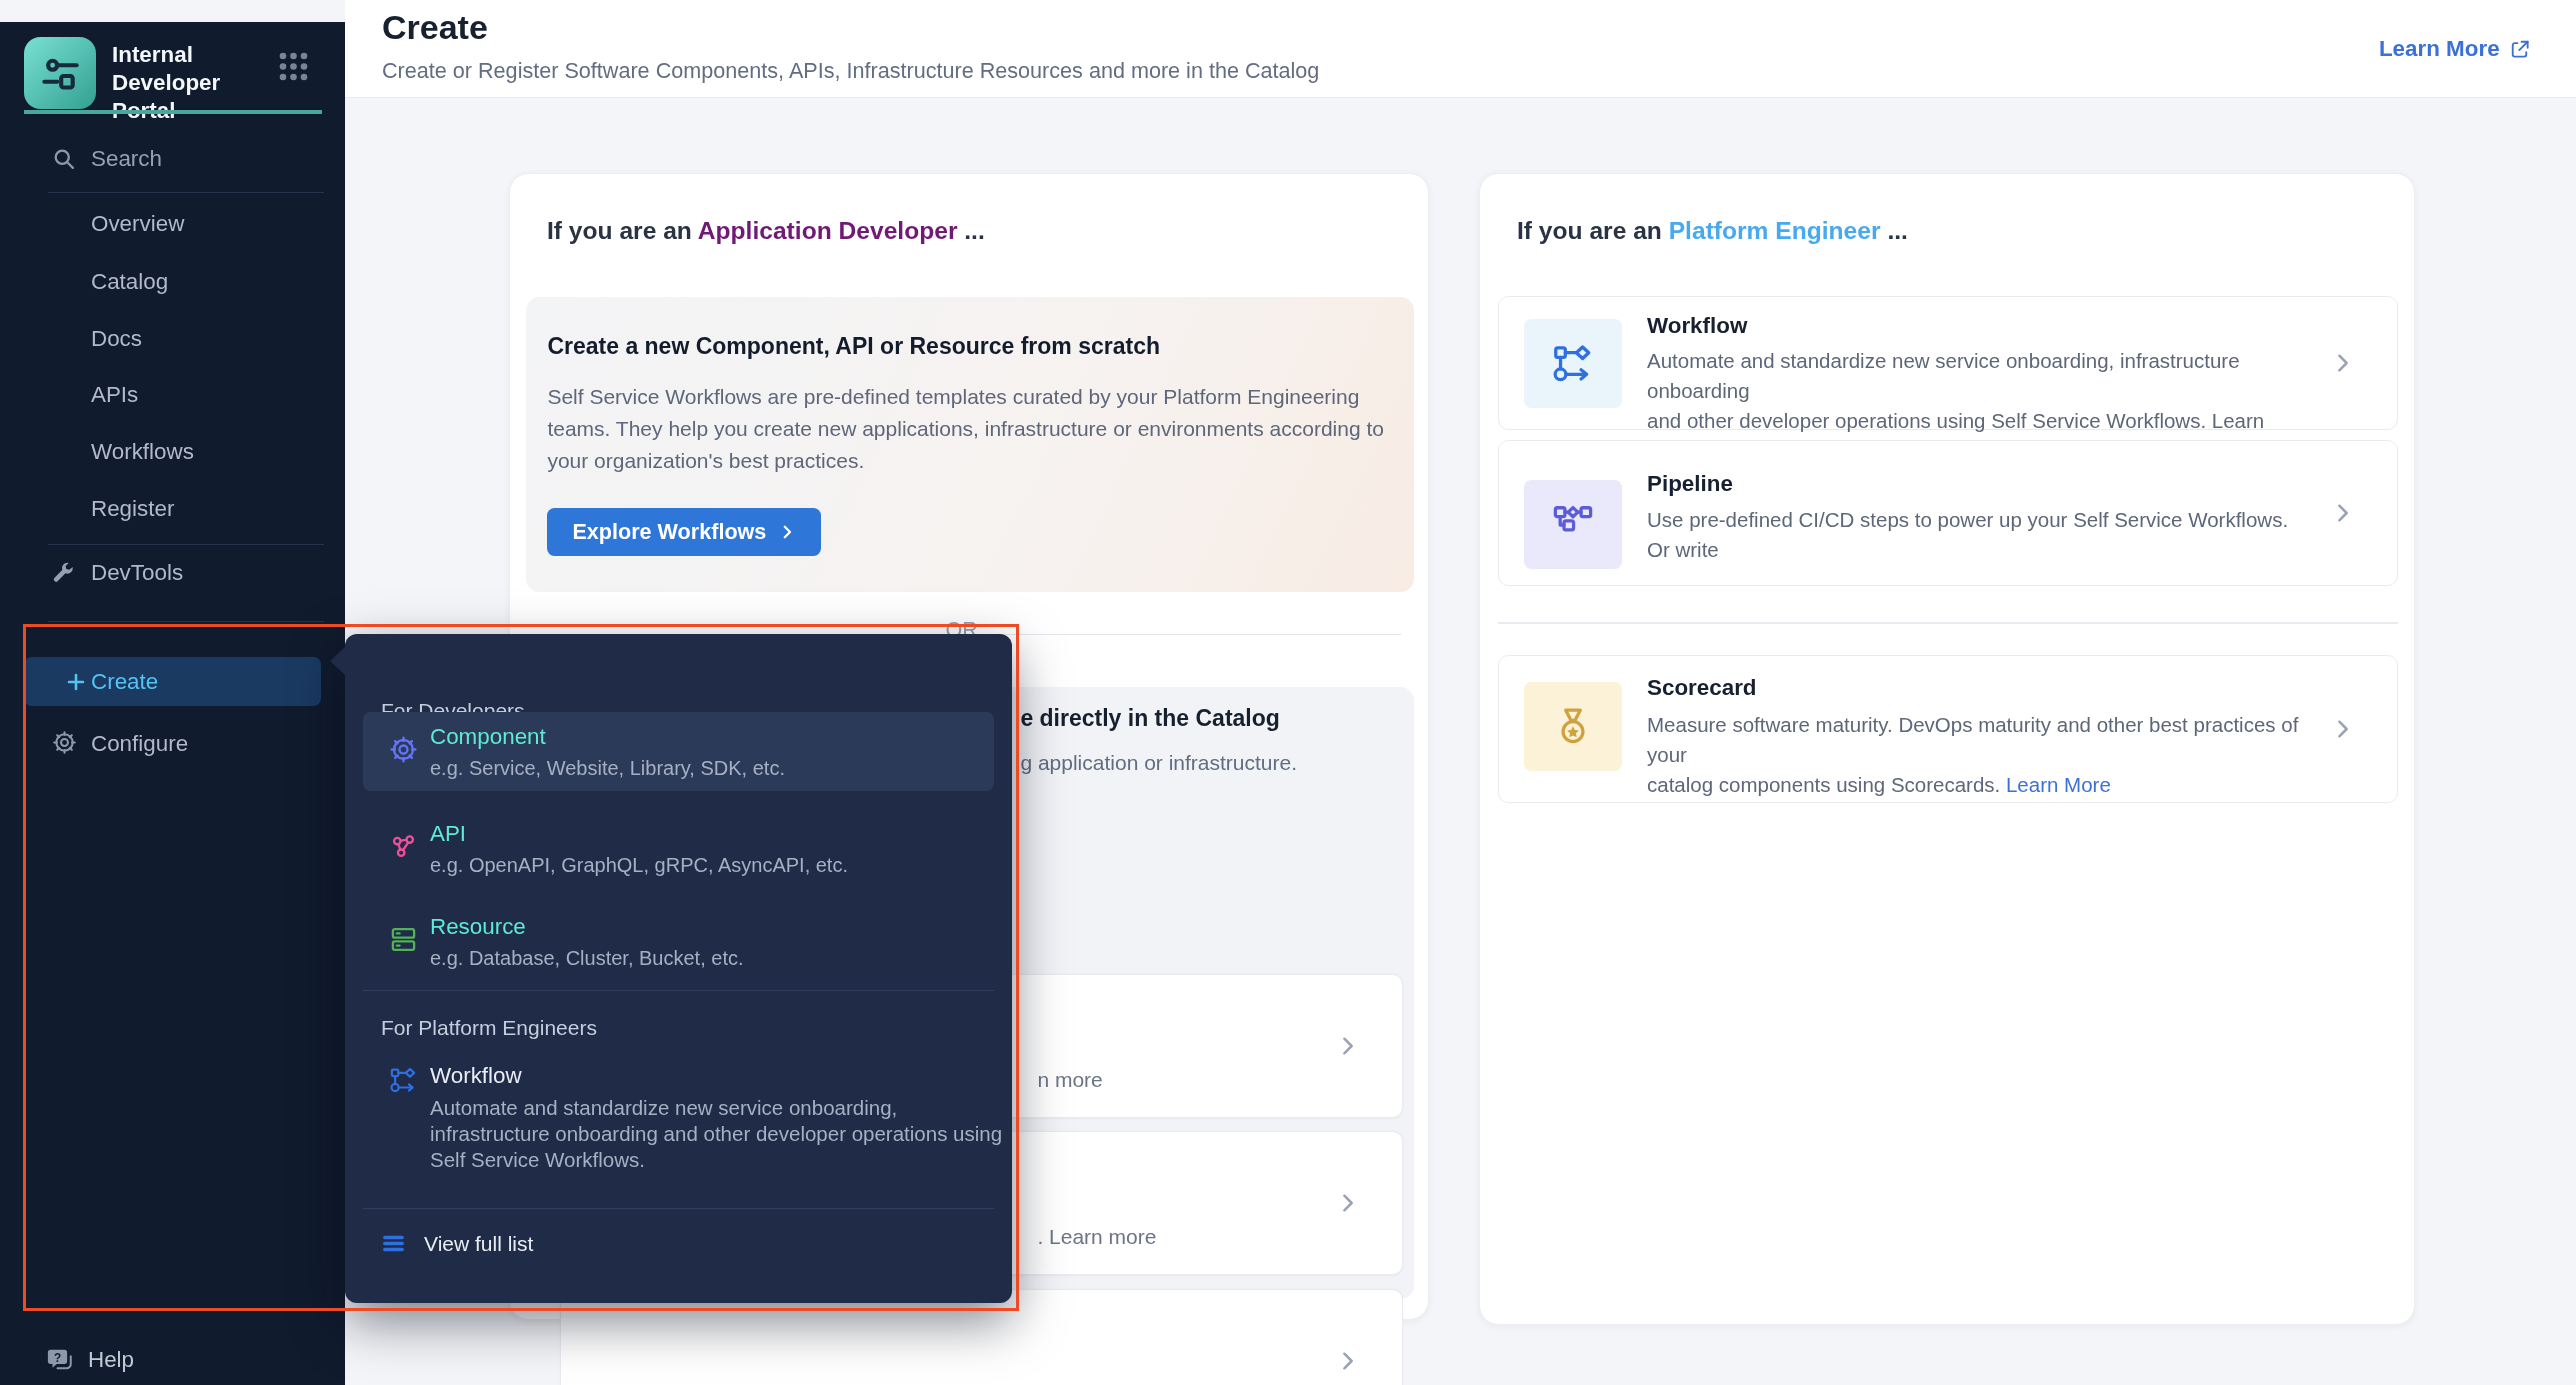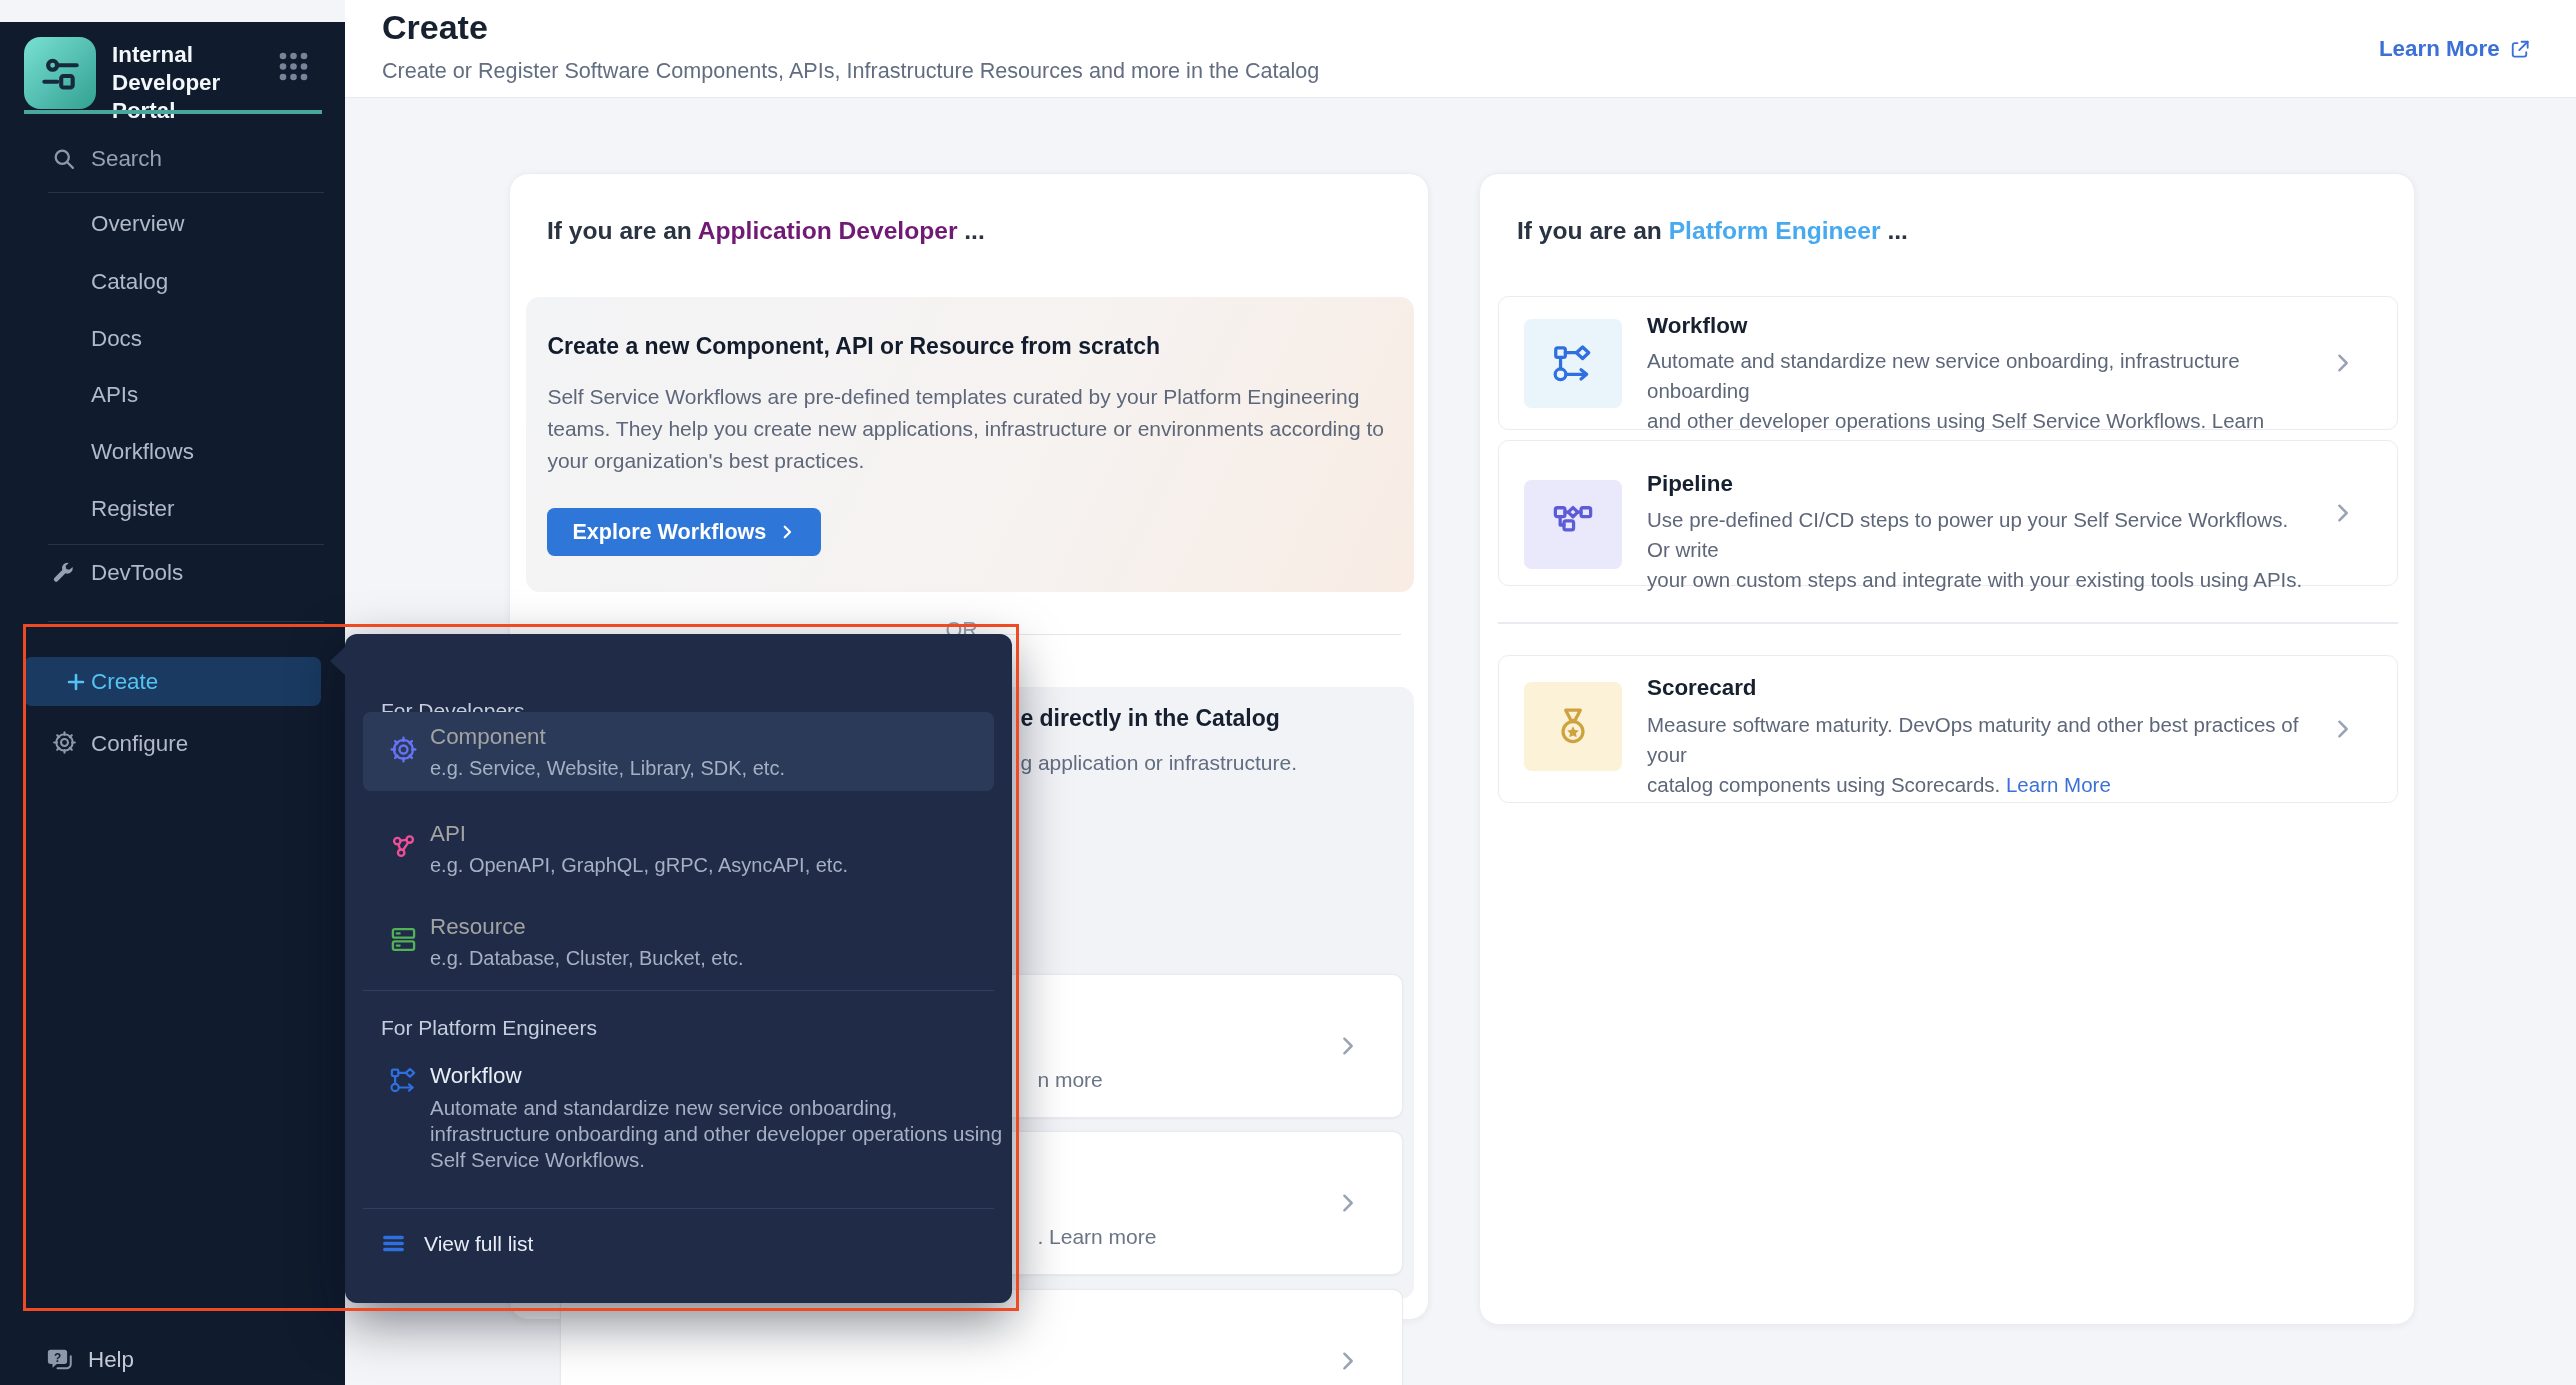--- a/index.html
+++ b/index.html
@@ -57,21 +57,21 @@
   
   #create-popup{left:345px;top:634px;width:667px;height:669px;background:#1f2b47;
     border-radius:12px;z-index:50;box-shadow:0 18px 52px rgba(5,10,25,.5);}
   #create-popup::before{content:"";position:absolute;left:-15px;top:12px;width:0;height:0;
     border-top:15px solid transparent;border-bottom:15px solid transparent;
     border-right:16.4px solid #1f2b47;}
   .menu-section{position:absolute;left:36px;font-size:21px;color:#c6cedd;}
   .menu-item{position:absolute;left:18px;width:631px;height:79px;border-radius:7.5px;cursor:pointer;}
   .menu-item.hover{background:#2b3a59;}
   .menu-item .mi-icon{position:absolute;left:25px;top:22.4px;}
-  .menu-item .mi-title{position:absolute;left:67px;top:12px;font-size:22.4px;color:#a3a3a3;}
+  .menu-item .mi-title{position:absolute;left:67px;top:12px;font-size:22.4px;color:#5eead4;}
   .menu-item .mi-sub{position:absolute;left:67px;top:45px;font-size:20px;color:#a6b0c3;}
   .popup-divider{position:absolute;left:18px;width:631px;height:0.7px;background:#313f5e;}
   #wf-item{position:absolute;left:18px;top:421px;width:631px;height:142px;cursor:pointer;}
   #wf-item .mi-icon{position:absolute;left:25px;top:10.4px;}
   #wf-item .mi-title{position:absolute;left:67px;top:7.5px;font-size:22.4px;color:#e9edf5;}
   #wf-item .mi-desc{position:absolute;left:67px;top:40px;width:589px;font-size:20.5px;
                     line-height:26px;color:#a6b0c3;}
   #view-full-list{position:absolute;left:36px;top:597px;display:flex;align-items:center;
                   gap:18px;color:#e9edf5;font-size:21px;cursor:pointer;}
 
@@ -205,21 +205,20 @@
             <rect x="16.2" y="3" width="5" height="4.6" rx="1"></rect>
           <path d="M12 2.9l2.5 2.4-2.5 2.4-2.5-2.4z"></path>
             <path d="M7.8 5.3h1.7M14.5 5.3h1.7"></path>
           <path d="M5.3 7.6v4.4h2"></path>
             <rect x="7.3" y="9.9" width="5" height="4.6" rx="1"></rect>
         </svg>
       </div>
       <div class="pe-title" style="top:30px;">Pipeline</div>
       <div class="pe-desc" style="top:64px;">
         <span>Use pre-defined CI/CD steps to power up your Self Service Workflows. Or write</span><br>
-        <span>your own custom steps and integrate with your existing tools using APIs.</span>
       </div>
       <span class="row-chevron">
         <svg width="25" height="25" viewBox="0 0 24 24" fill="none" stroke="currentColor" stroke-width="2.4" stroke-linecap="round" stroke-linejoin="round">
             <path d="M9 5l7 7-7 7"></path>
           </svg>
       </span>
     </div>
 
     <div id="pe-divider" class="abs"></div>
 

